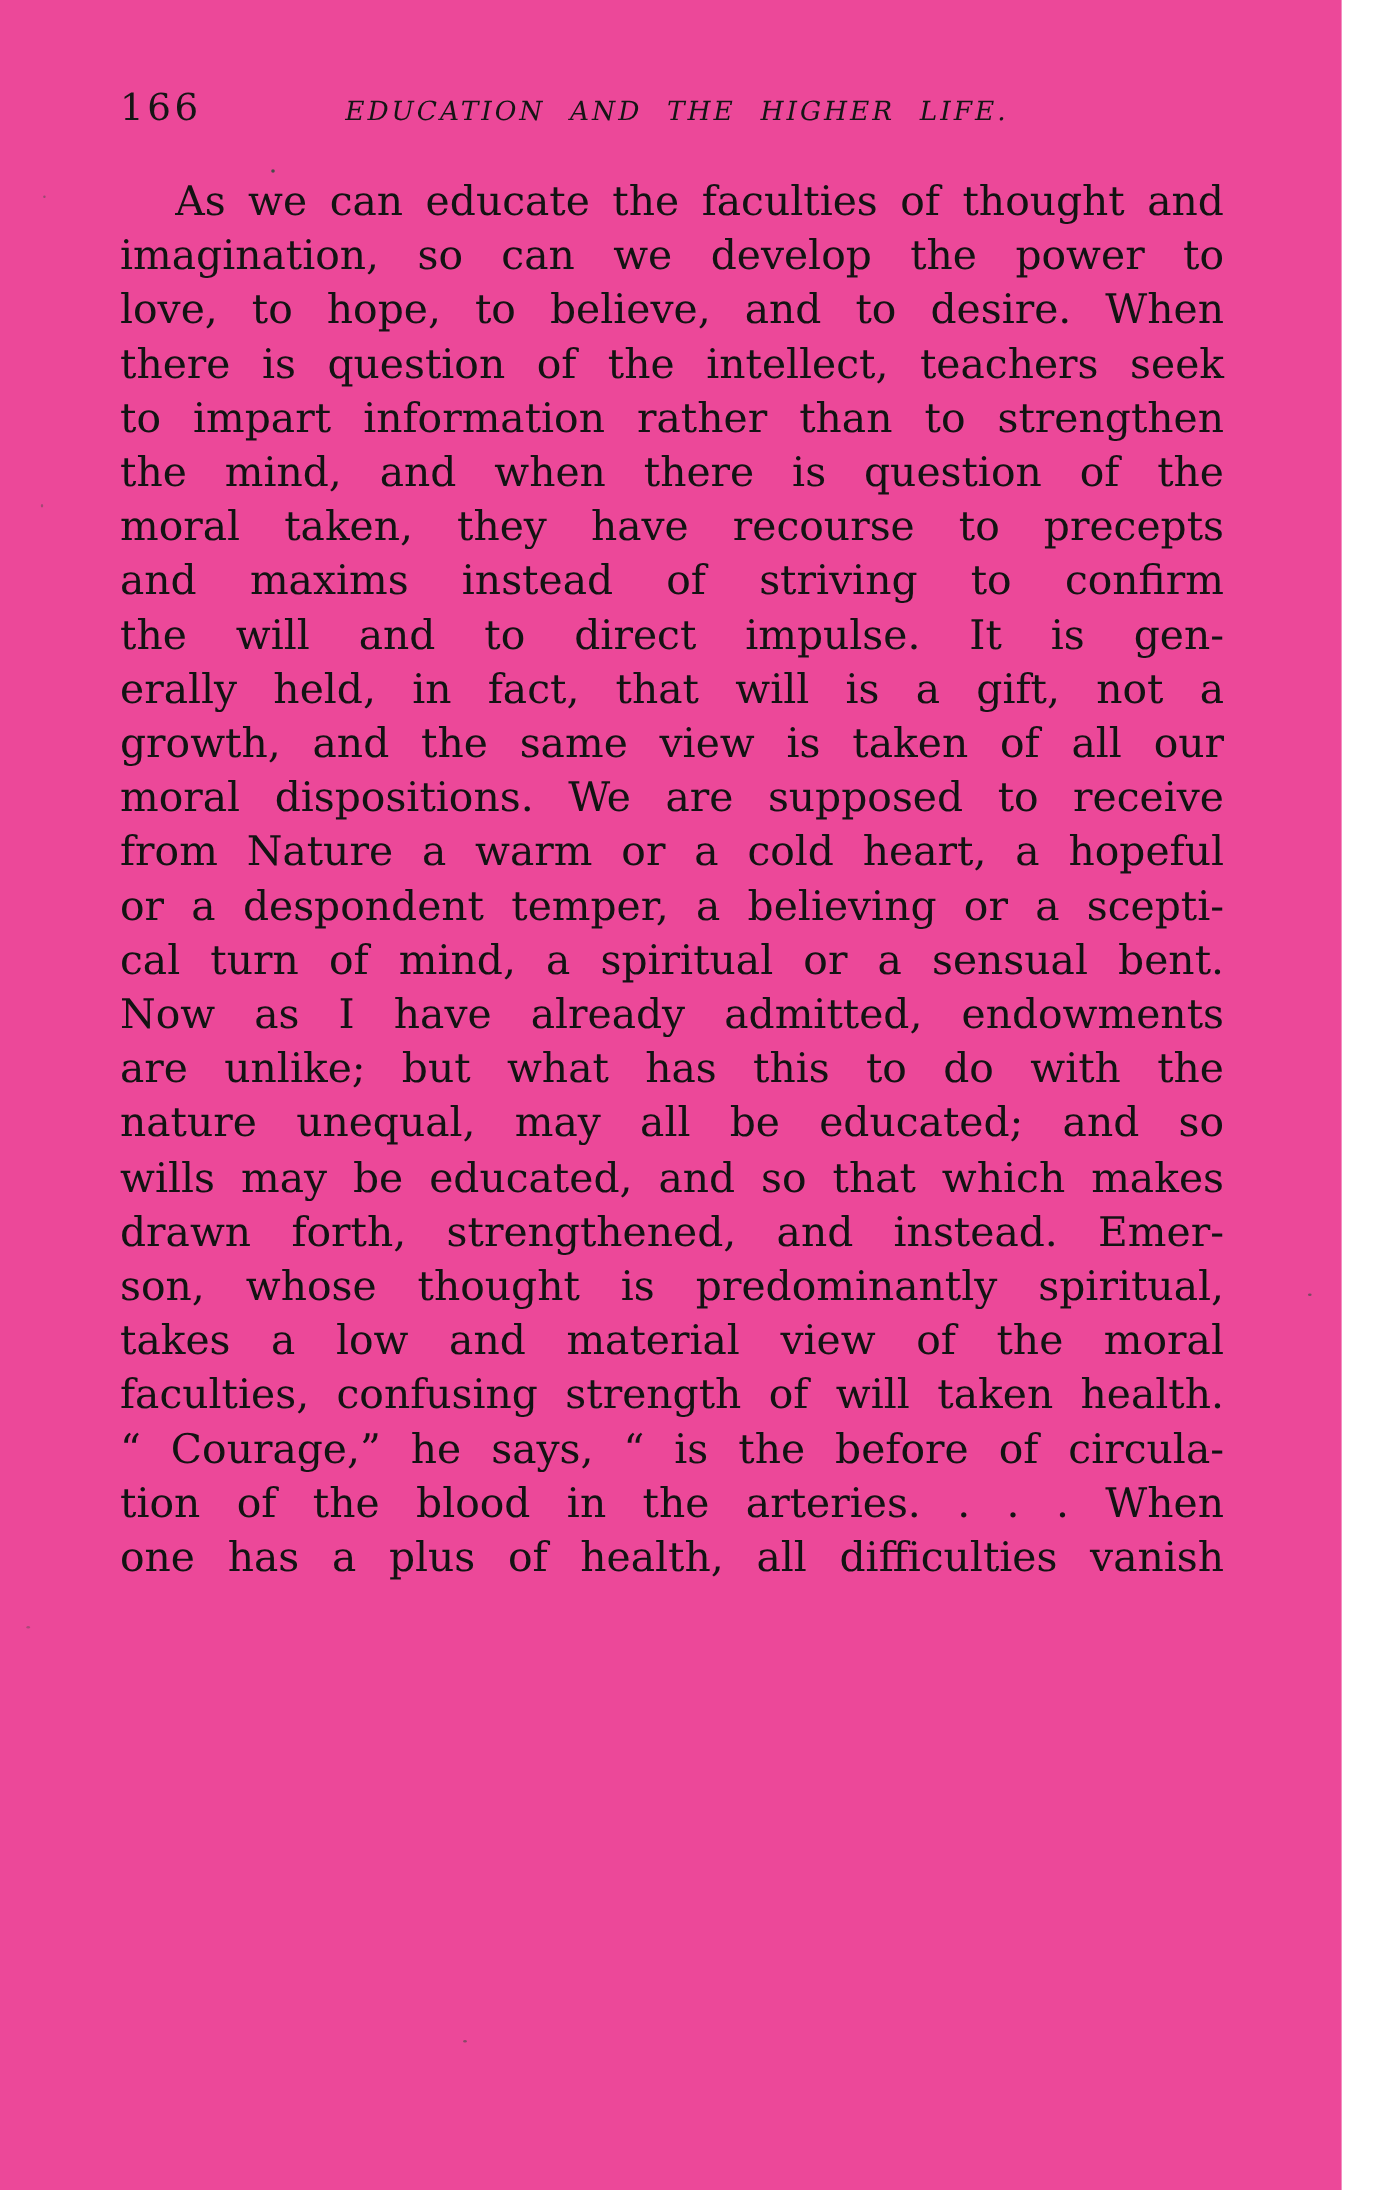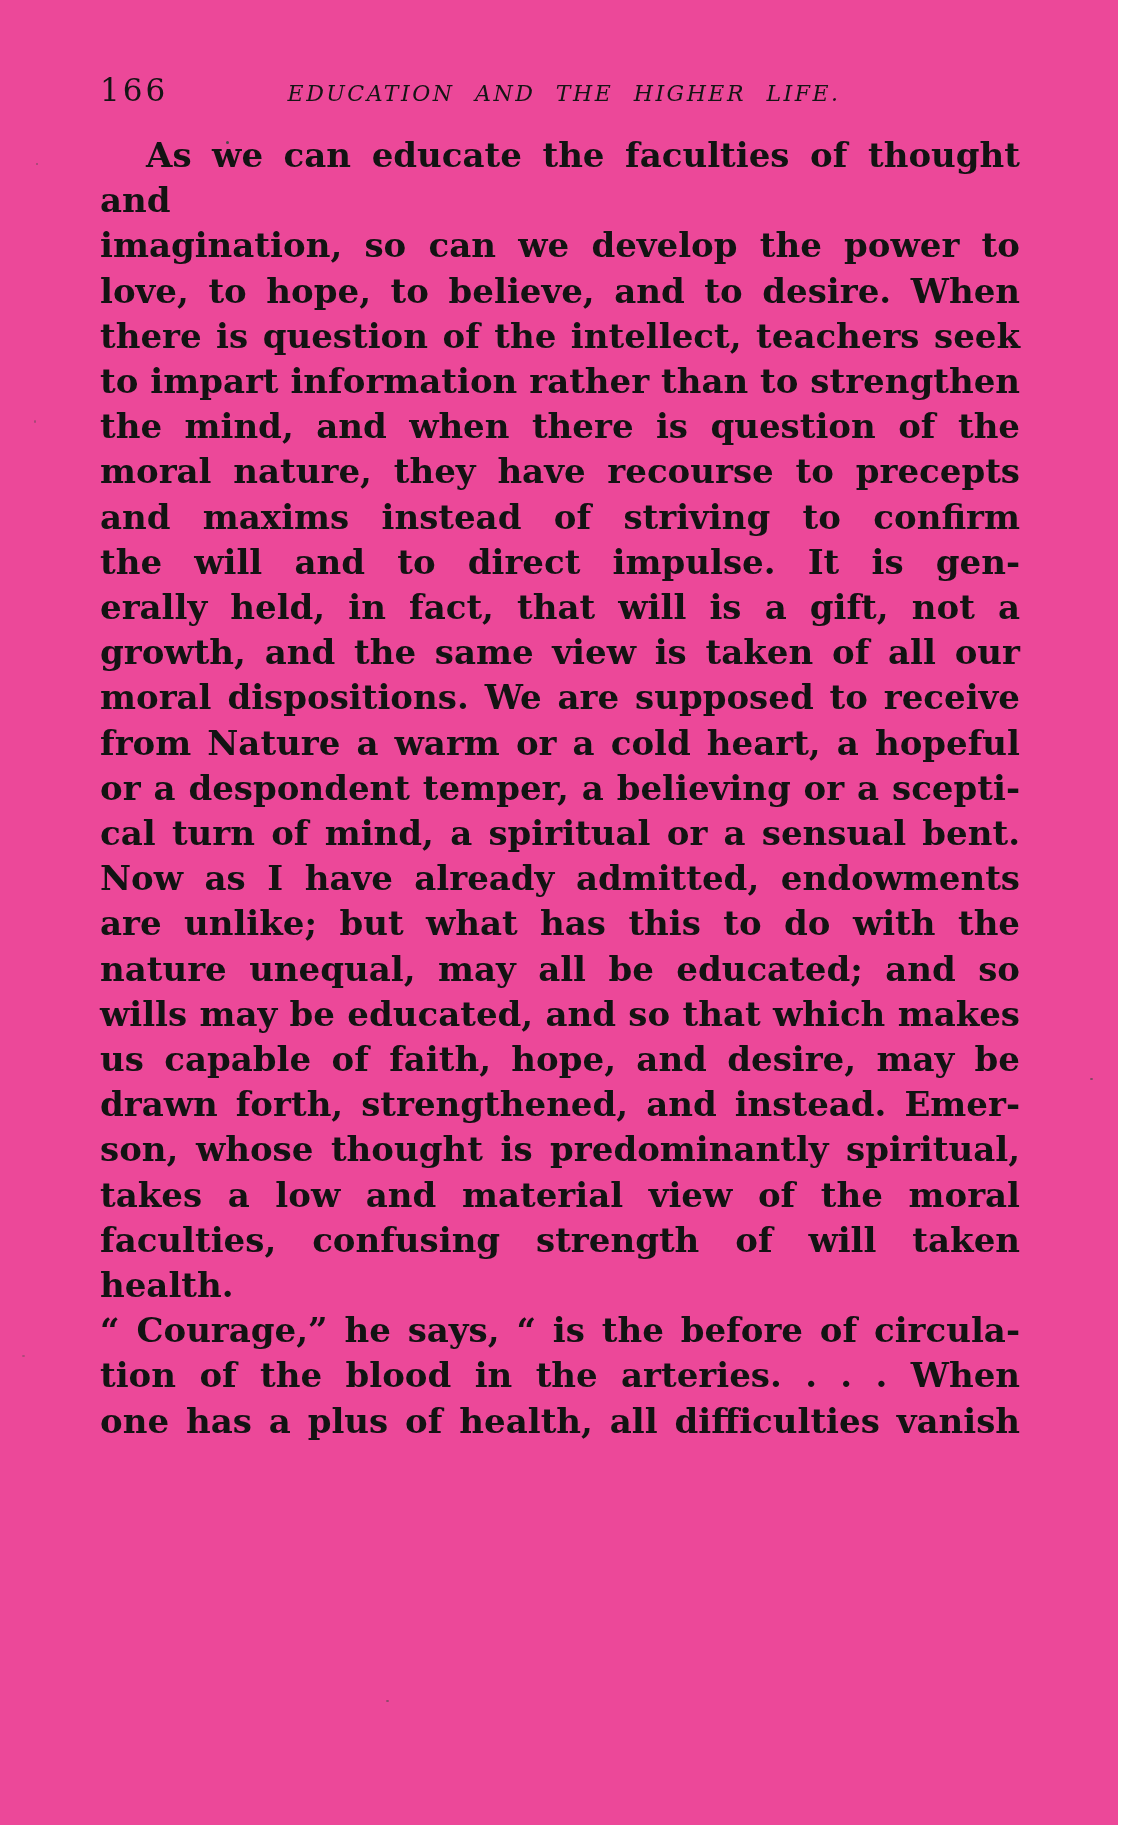--- a/index.html
+++ b/index.html
@@ -31,24 +31,23 @@
     font-style: italic;
     font-size: 22px;
     letter-spacing: 2.5px;
     word-spacing: 11px;
     color: #151515;
     padding-right: 60px;
     white-space: nowrap;
   }
   .body-text {
     position: absolute;
-    top: 133px;
+    top: 146px;
     left: 100px;
     width: 920px;
-    font-weight: bold;
   }
   .line {
     font-size: 34px;
     line-height: 45.2px;
     text-align: justify;
     text-align-last: justify;
     -moz-text-align-last: justify;
     color: #131313;
   }
   .line.indent { text-indent: 46px; }
@@ -74,34 +73,33 @@
     <span class="header-title">EDUCATION AND THE HIGHER LIFE.</span>
   </div>
 
   <div class="body-text">
       <div class="line indent">As we can educate the faculties of thought and</div>
       <div class="line">imagination, so can we develop the power to</div>
       <div class="line">love, to hope, to believe, and to desire. When</div>
       <div class="line">there is question of the intellect, teachers seek</div>
       <div class="line">to impart information rather than to strengthen</div>
       <div class="line">the mind, and when there is question of the</div>
-      <div class="line">moral nature, they have recourse to precepts</div>
+      <div class="line">moral taken, they have recourse to precepts</div>
       <div class="line">and maxims instead of striving to confirm</div>
       <div class="line">the will and to direct impulse. It is gen-</div>
       <div class="line">erally held, in fact, that will is a gift, not a</div>
       <div class="line">growth, and the same view is taken of all our</div>
       <div class="line">moral dispositions. We are supposed to receive</div>
       <div class="line">from Nature a warm or a cold heart, a hopeful</div>
       <div class="line">or a despondent temper, a believing or a scepti-</div>
       <div class="line">cal turn of mind, a spiritual or a sensual bent.</div>
       <div class="line">Now as I have already admitted, endowments</div>
       <div class="line">are unlike; but what has this to do with the</div>
       <div class="line">nature unequal, may all be educated; and so</div>
       <div class="line">wills may be educated, and so that which makes</div>
-      <div class="line">us capable of faith, hope, and desire, may be</div>
       <div class="line">drawn forth, strengthened, and instead. Emer-</div>
       <div class="line">son, whose thought is predominantly spiritual,</div>
       <div class="line">takes a low and material view of the moral</div>
       <div class="line">faculties, confusing strength of will taken health.</div>
       <div class="line">“ Courage,” he says, “ is the before of circula-</div>
       <div class="line">tion of the blood in the arteries. . . . When</div>
       <div class="line">one has a plus of health, all difficulties vanish</div>
     </div>
 
   <span class="speck s1"></span>

